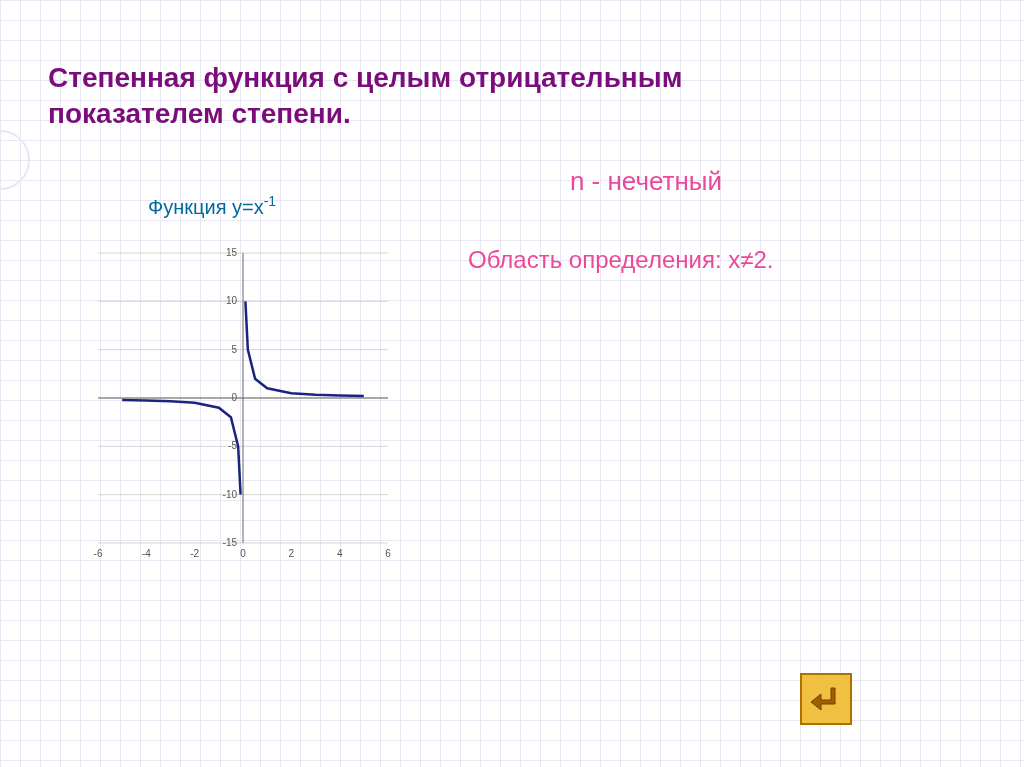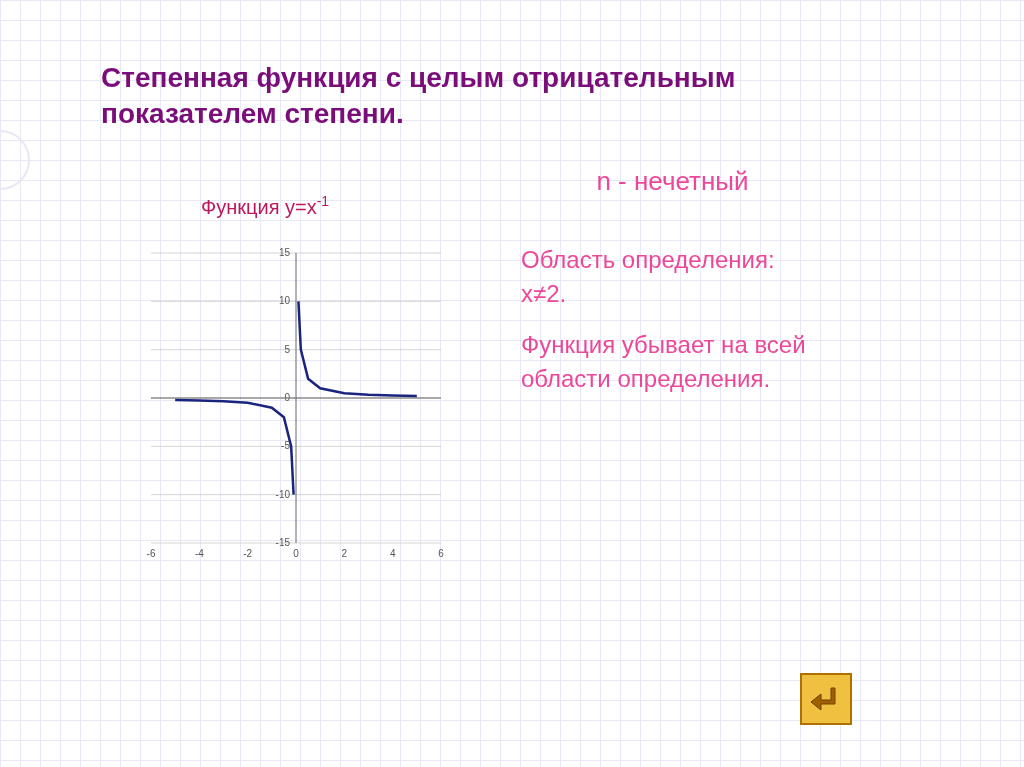--- a/index.html
+++ b/index.html
@@ -11,40 +11,40 @@
       linear-gradient(#e8e8f5 1px, transparent 1px),
       linear-gradient(90deg, #e8e8f5 1px, transparent 1px);
     background-size: 20px 20px;
     position: relative;
     overflow: hidden;
   }
   .slide {
     width: 894px;
     height: 767px;
     position: relative;
-    padding: 60px 70px 40px 101px;
+    padding: 60px 70px 40px 48px;
   }
   .title {
     font-size: 28px;
     font-weight: bold;
     color: #7a0d7a;
     line-height: 1.3;
     margin-bottom: 30px;
   }
   .content {
     display: flex;
     gap: 40px;
   }
   .chart-area {
     flex: 0 0 380px;
     padding-top: 30px;
   }
   .chart-title {
     font-size: 20px;
-    color: #be185d;
+    color: #0369a1;
     margin-left: 100px;
     margin-bottom: 15px;
   }
   .chart-title sup { font-size: 14px; }
   .chart-box {
     width: 360px;
     height: 340px;
     position: relative;
   }
   .text-area {
@@ -131,21 +131,20 @@
             <line x1="195" y1="310" x2="195" y2="20" class="axis-line"></line>
             <path d="M74.16666666666666 166.9333333333333 L98.33333333333333 167.41666666666666 L122.5 168.219 L146.66666666666666 169.83333333333331 L170.83333333333334 174.66666666666666 L182.91666666666666 184.33333333333334 L190.16666666666666 213.33333333333334 L192.58333333333334 261.6666666666667 " class="curve"></path>
             <path d="M197.41666666666666 68.33333333333331 L199.83333333333334 116.66666666666667 L207.08333333333331 145.66666666666669 L219.16666666666669 155.33333333333334 L243.33333333333331 160.16666666666666 L267.5 161.781 L291.6666666666667 162.58333333333334 L315.8333333333333 163.0666666666667 " class="curve"></path>
           </svg>
       </div>
     </div>
 
     <div class="text-area">
       <p class="heading">n - нечетный</p>
       <p>Область определения: x≠2.</p>
-      <p>Функция  убывает на всей области определения.</p>
     </div>
 
   </div>
 
   <div class="return-btn">
     <svg viewBox="0 0 34 34">
       <path d="M 26 6 L 26 22 L 12 22 L 12 28 L 2 20 L 12 12 L 12 18 L 22 18 L 22 6 Z" fill="#a06000" stroke="#704000" stroke-width="1"></path>
     </svg>
   </div>
 </div>

